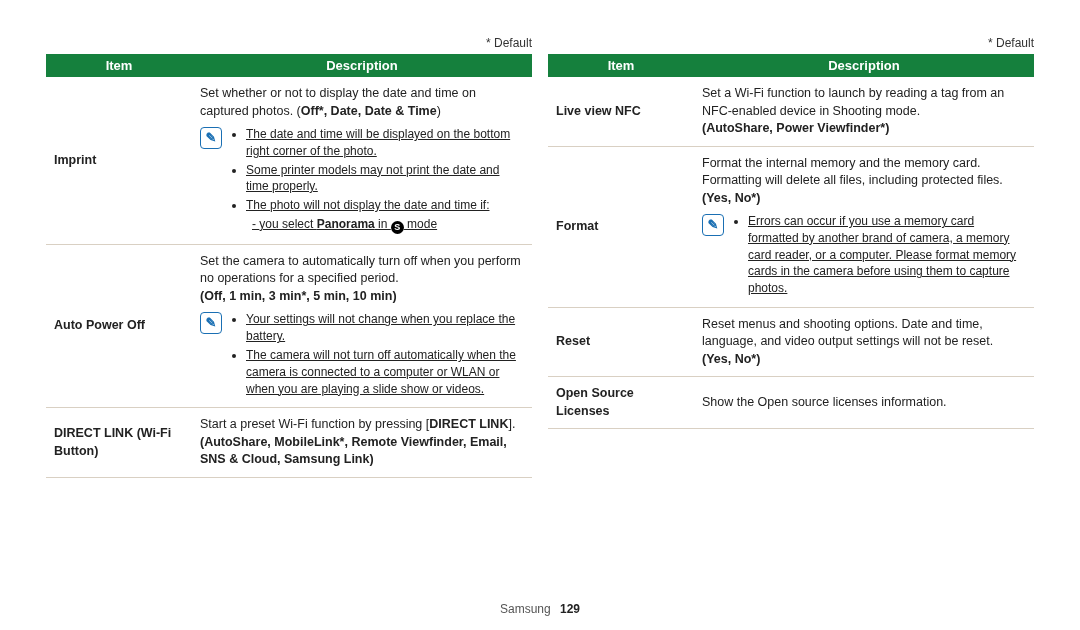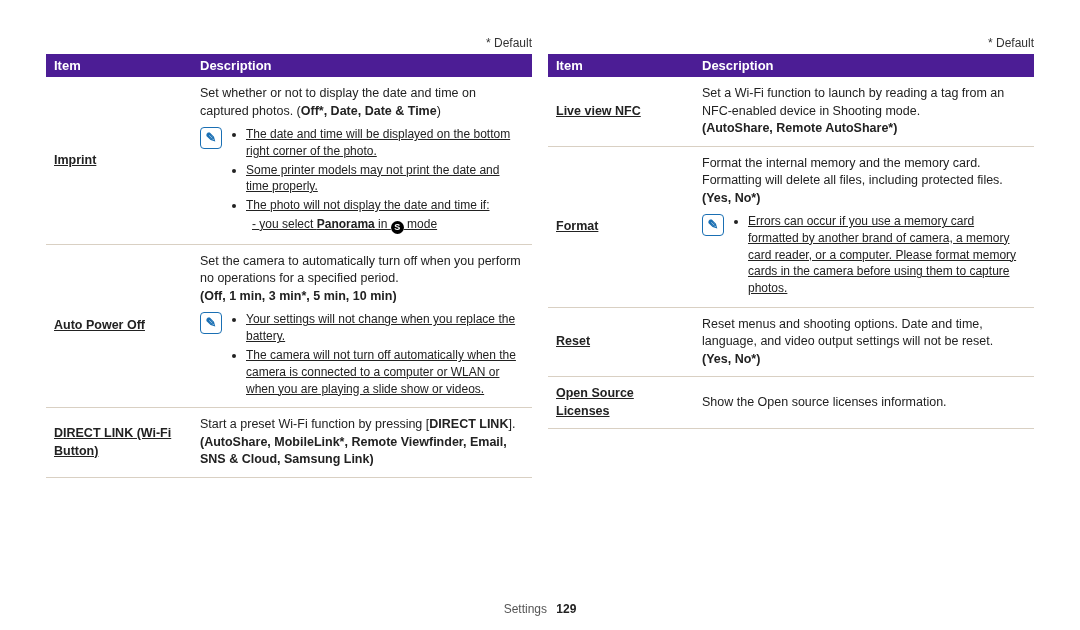--- a/index.html
+++ b/index.html
@@ -39,40 +39,39 @@
     text-align: right;
     font-size: 12px;
     color: #333;
     margin-bottom: 4px;
   }
   table.settings {
     width: 100%;
     border-collapse: collapse;
   }
   thead th {
-    background: #4c1d95;
+    background: #15803d;
     color: #fff;
-    text-align: left;
+    text-align: center;
     font-weight: 600;
     padding: 4px 8px;
     font-size: 13px;
     margin-left: 20px;
   }
   thead th.item-col { width: 130px; }
   tbody td {
     border-bottom: 1px solid #d9d0c3;
     padding: 8px 8px;
     vertical-align: middle;
     line-height: 1.4;
   }
   td.item-name {
     font-weight: 600;
     width: 130px;
     vertical-align: middle;
-    text-decoration: underline;
   }
   .opts { font-weight: 600; }
   .desc-block { display: block; }
   .note-row {
     display: flex;
     align-items: flex-start;
     gap: 8px;
     margin-top: 6px;
   }
   .note-icon {
@@ -214,21 +213,21 @@
             <th class="item-col">Item</th>
             <th>Description</th>
           </tr>
         </thead>
         <tbody>
 
           <tr>
             <td class="item-name">Live view NFC</td>
             <td>
               <span>Set a Wi-Fi function to launch by reading a tag from an NFC-enabled device in Shooting mode.</span><br>
-              <b class="opts">(AutoShare, Remote AutoShare*)</b>
+              <b class="opts">(AutoShare, Power Viewfinder*)</b>
             </td>
           </tr>
 
 
           <tr>
             <td class="item-name">Format</td>
             <td>
               <span>Format the internal memory and the memory card. Formatting will delete all files, including protected files.</span><br>
               <b class="opts">(Yes, No*)</b>
               <div class="note-row">
@@ -253,16 +252,16 @@
           <tr>
             <td class="item-name">Open Source Licenses</td>
             <td>Show the Open source licenses information.</td>
           </tr>
         </tbody>
       </table>
     </div>
   </div>
 
   <div class="footer">
-    <span class="label">Settings</span>
+    <span class="label">Samsung</span>
     <span class="num">129</span>
   </div>
 </div>
 
 </body></html>

